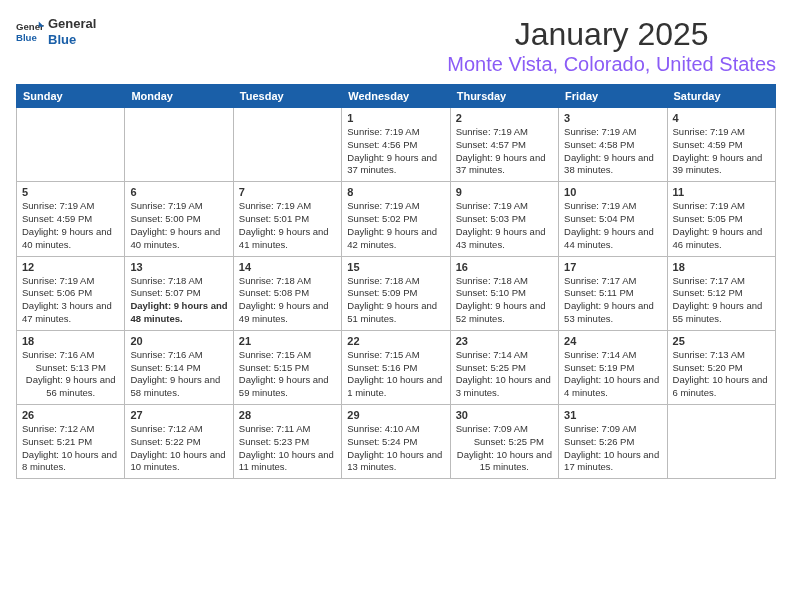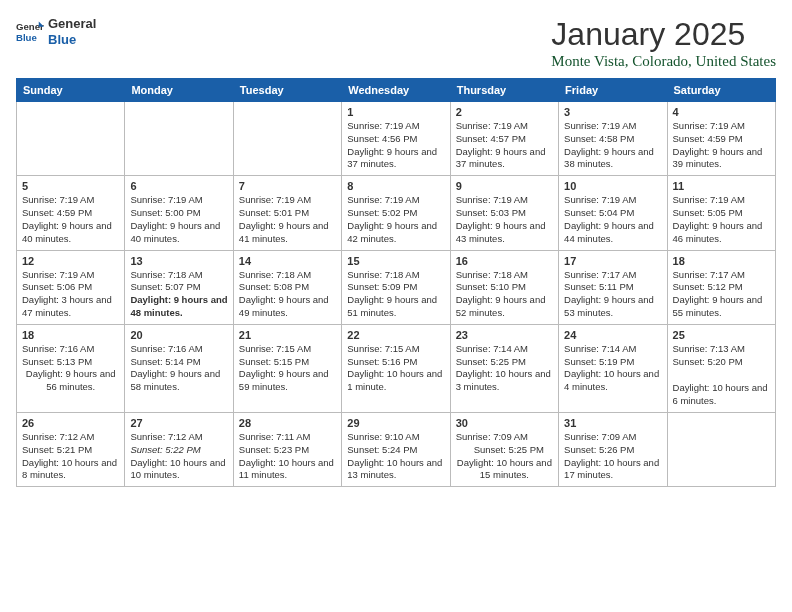--- a/index.html
+++ b/index.html
@@ -18,23 +18,23 @@
     }
     .logo {
       display: flex;
       align-items: center;
       gap: 4px;
     }
     .logo-icon {
       width: 28px;
       height: 28px;
     }
-    .title-block { text-align: left; }
+    .title-block { text-align: center; }
     .month-title { font-size: 32px; color: #333; font-weight: normal; }
-    .location { font-size: 15px; color: #14532d; font-family: Liberation Serif, serif; }
+    .location { font-size: 20px; color: #8b5cf6; }
     table {
       width: 100%;
       border-collapse: collapse;
       border: 1px solid #0f766e;
     }
     th {
       background-color: #1a5fa8;
       color: #fff;
       font-size: 11px;
       font-weight: bold;
@@ -210,21 +210,21 @@
           <span class="day-num">18</span>
           <div style="line-height: 1.35;">Sunrise: 7:17 AM</div>
           <div style="line-height: 1.35;">Sunset: 5:12 PM</div>
           <div style="line-height: 1.35;">Daylight: 9 hours and 55 minutes.</div>
         </td>
       </tr>
       <tr class="week-row">
         <td>
           <span class="day-num">18</span>
           <div style="line-height: 1.35;">Sunrise: 7:16 AM</div>
-          <div style="line-height: 1.35;">Sunset: 5:13 PM</div>
+          <div style="line-height: 1.35; text-align: center;">Sunset: 5:13 PM</div>
           <div style="line-height: 1.35; text-align: center;">Daylight: 9 hours and 56 minutes.</div>
         </td>
         <td>
           <span class="day-num">20</span>
           <div style="line-height: 1.35;">Sunrise: 7:16 AM</div>
           <div style="line-height: 1.35;">Sunset: 5:14 PM</div>
           <div style="line-height: 1.35;">Daylight: 9 hours and 58 minutes.</div>
         </td>
         <td>
           <span class="day-num">21</span>
@@ -247,45 +247,45 @@
         <td>
           <span class="day-num">24</span>
           <div style="line-height: 1.35;">Sunrise: 7:14 AM</div>
           <div style="line-height: 1.35;">Sunset: 5:19 PM</div>
           <div style="line-height: 1.35;">Daylight: 10 hours and 4 minutes.</div>
         </td>
         <td>
           <span class="day-num">25</span>
           <div style="line-height: 1.35;">Sunrise: 7:13 AM</div>
           <div style="line-height: 1.35;">Sunset: 5:20 PM</div>
-          <div style="line-height: 1.35; margin-top: 14px;">Daylight: 10 hours and 6 minutes.</div>
+          <div style="line-height: 1.35;">Daylight: 10 hours and 6 minutes.</div>
         </td>
       </tr>
       <tr class="week-row">
         <td>
           <span class="day-num">26</span>
           <div style="line-height: 1.35;">Sunrise: 7:12 AM</div>
           <div style="line-height: 1.35;">Sunset: 5:21 PM</div>
           <div style="line-height: 1.35;">Daylight: 10 hours and 8 minutes.</div>
         </td>
         <td>
           <span class="day-num">27</span>
           <div style="line-height: 1.35;">Sunrise: 7:12 AM</div>
-          <div style="line-height: 1.35; font-style: italic;">Sunset: 5:22 PM</div>
+          <div style="line-height: 1.35;">Sunset: 5:22 PM</div>
           <div style="line-height: 1.35;">Daylight: 10 hours and 10 minutes.</div>
         </td>
         <td>
           <span class="day-num">28</span>
           <div style="line-height: 1.35;">Sunrise: 7:11 AM</div>
           <div style="line-height: 1.35;">Sunset: 5:23 PM</div>
           <div style="line-height: 1.35;">Daylight: 10 hours and 11 minutes.</div>
         </td>
         <td>
           <span class="day-num">29</span>
-          <div style="line-height: 1.35;">Sunrise: 9:10 AM</div>
+          <div style="line-height: 1.35;">Sunrise: 4:10 AM</div>
           <div style="line-height: 1.35;">Sunset: 5:24 PM</div>
           <div style="line-height: 1.35;">Daylight: 10 hours and 13 minutes.</div>
         </td>
         <td>
           <span class="day-num">30</span>
           <div style="line-height: 1.35;">Sunrise: 7:09 AM</div>
           <div style="line-height: 1.35; margin-left: 18px;">Sunset: 5:25 PM</div>
           <div style="line-height: 1.35; text-align: center;">Daylight: 10 hours and 15 minutes.</div>
         </td>
         <td>

